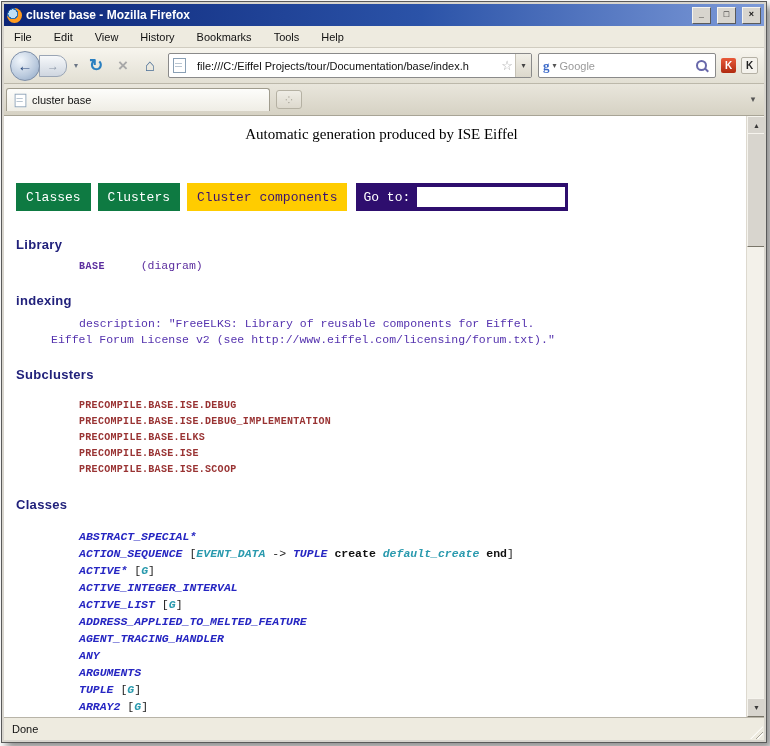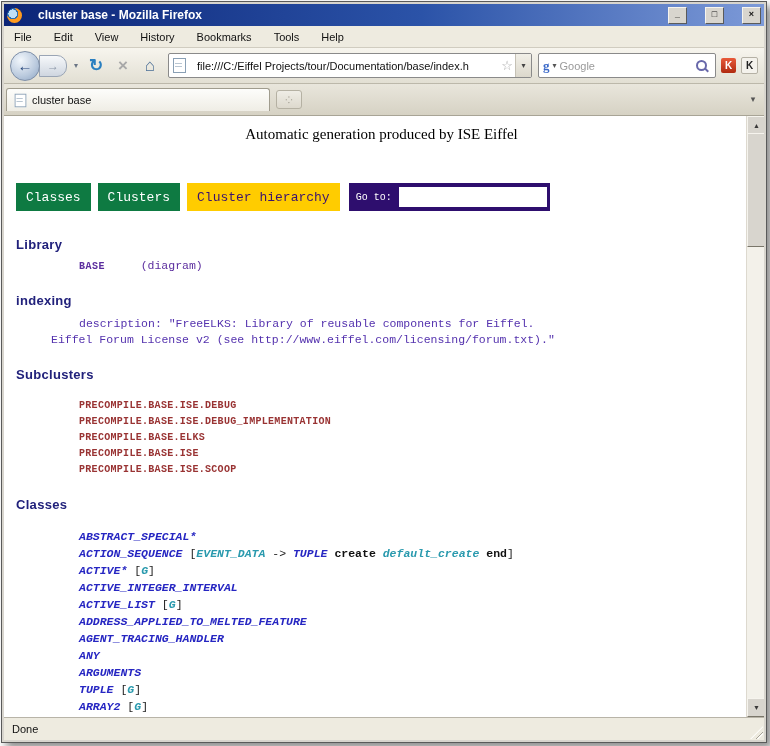--- a/index.html
+++ b/index.html
@@ -3,21 +3,21 @@
 <meta charset="utf-8">
 <style>
   html,body{margin:0;padding:0}
   body{width:770px;height:746px;background:#fff;position:relative;overflow:hidden;
        font-family:"Liberation Sans",sans-serif;}
   .window{position:absolute;left:1px;top:1px;width:760px;height:736px;background:#d8d5ce;
           border:1px solid #5a5a5a;box-shadow:5px 5px 8px rgba(0,0,0,.45);
           display:flex;flex-direction:column;padding:2px;}
   
   .titlebar{flex:0 0 22px;background:linear-gradient(90deg,#0c2577,#2b53a8 55%,#7d9ad8);
-            display:flex;align-items:center;padding:0 3px;gap:16px;}
+            display:flex;align-items:center;padding:0 3px;gap:4px;}
   .ff-icon{width:15px;height:15px;border-radius:50%;flex:0 0 15px;
            background:radial-gradient(circle at 38% 38%,#bfe0f7 0 32%,#2a6fb0 33% 42%,#ff9a1f 43% 78%,#d85c00 100%);}
   .title-text{color:#fff;font-weight:bold;font-size:12px;flex:1;white-space:nowrap;overflow:hidden;}
   .win-btn{width:17px;height:15px;background:#d8d5ce;border:1px solid;
            border-color:#f6f4ee #5a5a5a #5a5a5a #f6f4ee;font-size:9px;line-height:12px;
            text-align:center;color:#111;font-weight:bold;margin-left:2px;cursor:default;}
   
   .menubar{flex:0 0 21px;background:#eeebe0;display:flex;align-items:center;padding:0 3px;
            border-bottom:1px solid #d0ccc0;gap:8px;}
   .menu-item{font-size:11px;padding:3px 7px;color:#111;}
@@ -80,21 +80,21 @@
   .sb-thumb{position:absolute;left:0;top:17px;width:17px;height:112px;background:#d8d5ce;
             border:1px solid;border-color:#f6f4ee #7a766a #7a766a #f6f4ee;}
   .page{position:absolute;left:0;top:0;right:17px;bottom:0;overflow:hidden;padding-left:12px;}
   
   .banner{font-family:"Liberation Serif",serif;font-size:15px;color:#000;text-align:center;margin-top:10px;}
   .btn-row{display:flex;align-items:stretch;gap:7px;margin-top:40px;height:28px;}
   .nav-btn{display:flex;align-items:center;padding:0 10px;font-family:"Liberation Mono",monospace;font-size:13px;cursor:default;}
   .btn-classes,.btn-clusters{background:#0e7a42;color:#fff;}
   .btn-hierarchy{background:#ffcc00;color:#3a1270;}
   .goto-box{display:flex;align-items:center;background:#2e0e6e;padding-right:3px;margin-left:2px;}
-  .goto-label{color:#fff;font-family:"Liberation Mono",monospace;font-size:10px;padding:0 7px;}
+  .goto-label{color:#fff;font-family:"Liberation Mono",monospace;font-size:13px;padding:0 7px;}
   .goto-input{width:142px;height:20px;border:none;outline:none;background:#fff;
               font-family:"Liberation Mono",monospace;font-size:12px;padding:0 3px;}
   .sec-heading{font-size:13px;font-weight:bold;color:#21217b;margin-top:19px;letter-spacing:.3px;}
   .sec-library{margin-top:26px;}
   .lib-line{margin-top:4px;margin-left:63px;font-family:"Liberation Mono",monospace;}
   .lib-name{font-size:10px;font-weight:bold;color:#5b2d9e;letter-spacing:.5px;}
   .lib-diagram{font-size:11.5px;color:#5b2d9e;margin-left:26px;}
   #indexing-lines{margin-top:8px;}
   .code-line{font-family:"Liberation Mono",monospace;font-size:11.5px;color:#5432ae;line-height:16px;white-space:pre;}
   #indexing-lines .code-line:nth-child(1){margin-left:63px;}
@@ -171,21 +171,21 @@
     <span class="tab-list-btn">▾</span>
   </div>
 
   <div class="main">
     <div class="page">
       <div class="banner">Automatic generation produced by ISE Eiffel</div>
 
       <div class="btn-row">
         <span class="nav-btn btn-classes">Classes</span>
         <span class="nav-btn btn-clusters">Clusters</span>
-        <span class="nav-btn btn-hierarchy">Cluster hierarchy</span>
+        <span class="nav-btn btn-hierarchy">Cluster components</span>
         <span class="goto-box">
           <span class="goto-label">Go to:</span>
           <input class="goto-input" type="text" value="" style="">
         </span>
       </div>
 
       <div class="sec-heading sec-library">Library</div>
       <div class="lib-line">
         <span class="lib-name">BASE</span>
         <span class="lib-diagram">(diagram)</span>

